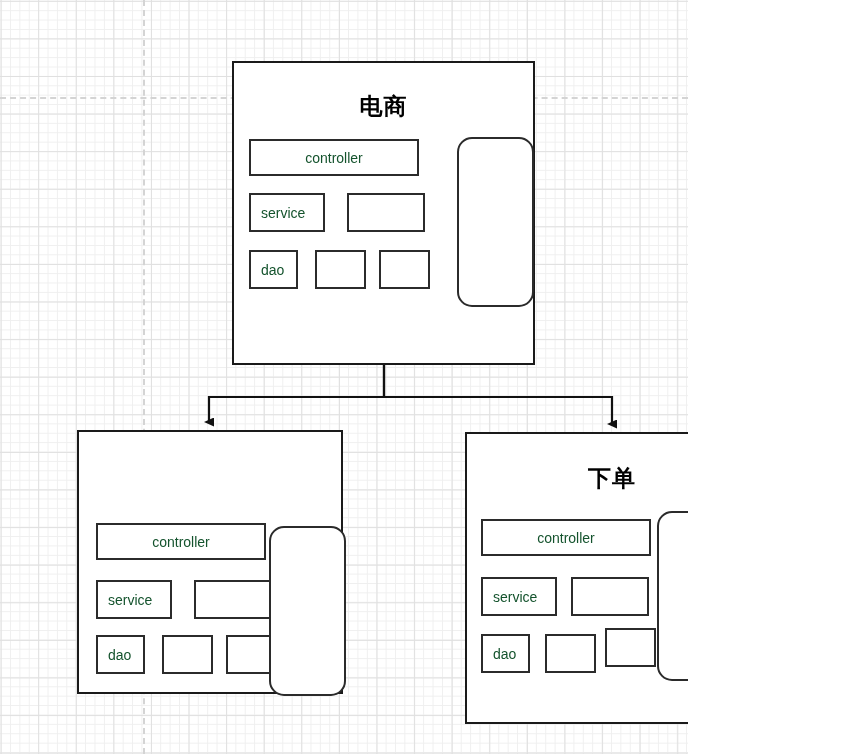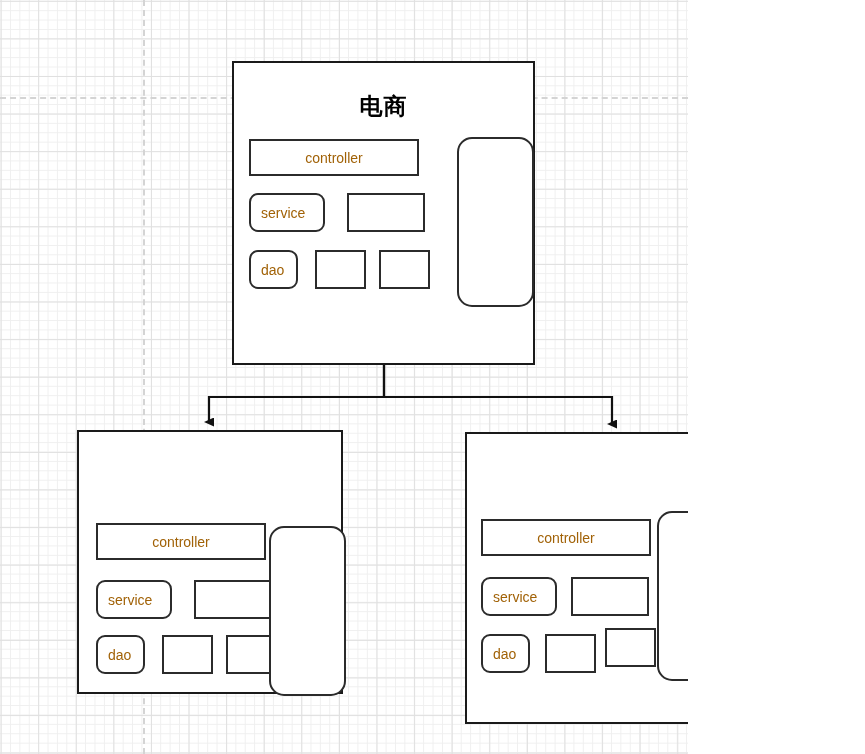--- a/index.html
+++ b/index.html
@@ -81,25 +81,24 @@
 
   .layer-box {
     border: 2px solid #2b2b2b;
     display: flex;
     align-items: center;
     justify-content: center;
   }
   .layer-box.lbl-left {
     justify-content: flex-start;
     padding-left: 10px;
-    border-radius: 9px;
   }
   .layer-label {
     font-size: 14px;
-    color: #a16207;
+    color: #14532d;
     line-height: 1;
   }
 
   .rounded-panel {
     border: 2px solid #2b2b2b;
     border-radius: 15px;
     background: #ffffff;
   }
 
   
@@ -173,20 +172,21 @@
         </div>
         <div class="shape layer-box" style="left: 83px; top: 203px; width: 51px; height: 39px;">
           <span class="layer-label"></span>
         </div>
         <div class="shape layer-box" style="left: 147px; top: 203px; width: 51px; height: 39px;">
           <span class="layer-label"></span>
         </div>
         <div class="shape rounded-panel" style="left: 190px; top: 94px; width: 77px; height: 170px;"></div>
       </div>
       <div class="shape module-box" style="left: 465px; top: 432px; width: 294px; height: 292px;">
+        <div class="module-title" style="top: 29px;">下单</div>
         <div class="shape layer-box" style="left: 14px; top: 85px; width: 170px; height: 37px;">
           <span class="layer-label">controller</span>
         </div>
         <div class="shape layer-box lbl-left" style="left: 14px; top: 143px; width: 76px; height: 39px;">
           <span class="layer-label">service</span>
         </div>
         <div class="shape layer-box" style="left: 104px; top: 143px; width: 78px; height: 39px;">
           <span class="layer-label"></span>
         </div>
         <div class="shape layer-box lbl-left" style="left: 14px; top: 200px; width: 49px; height: 39px;">

